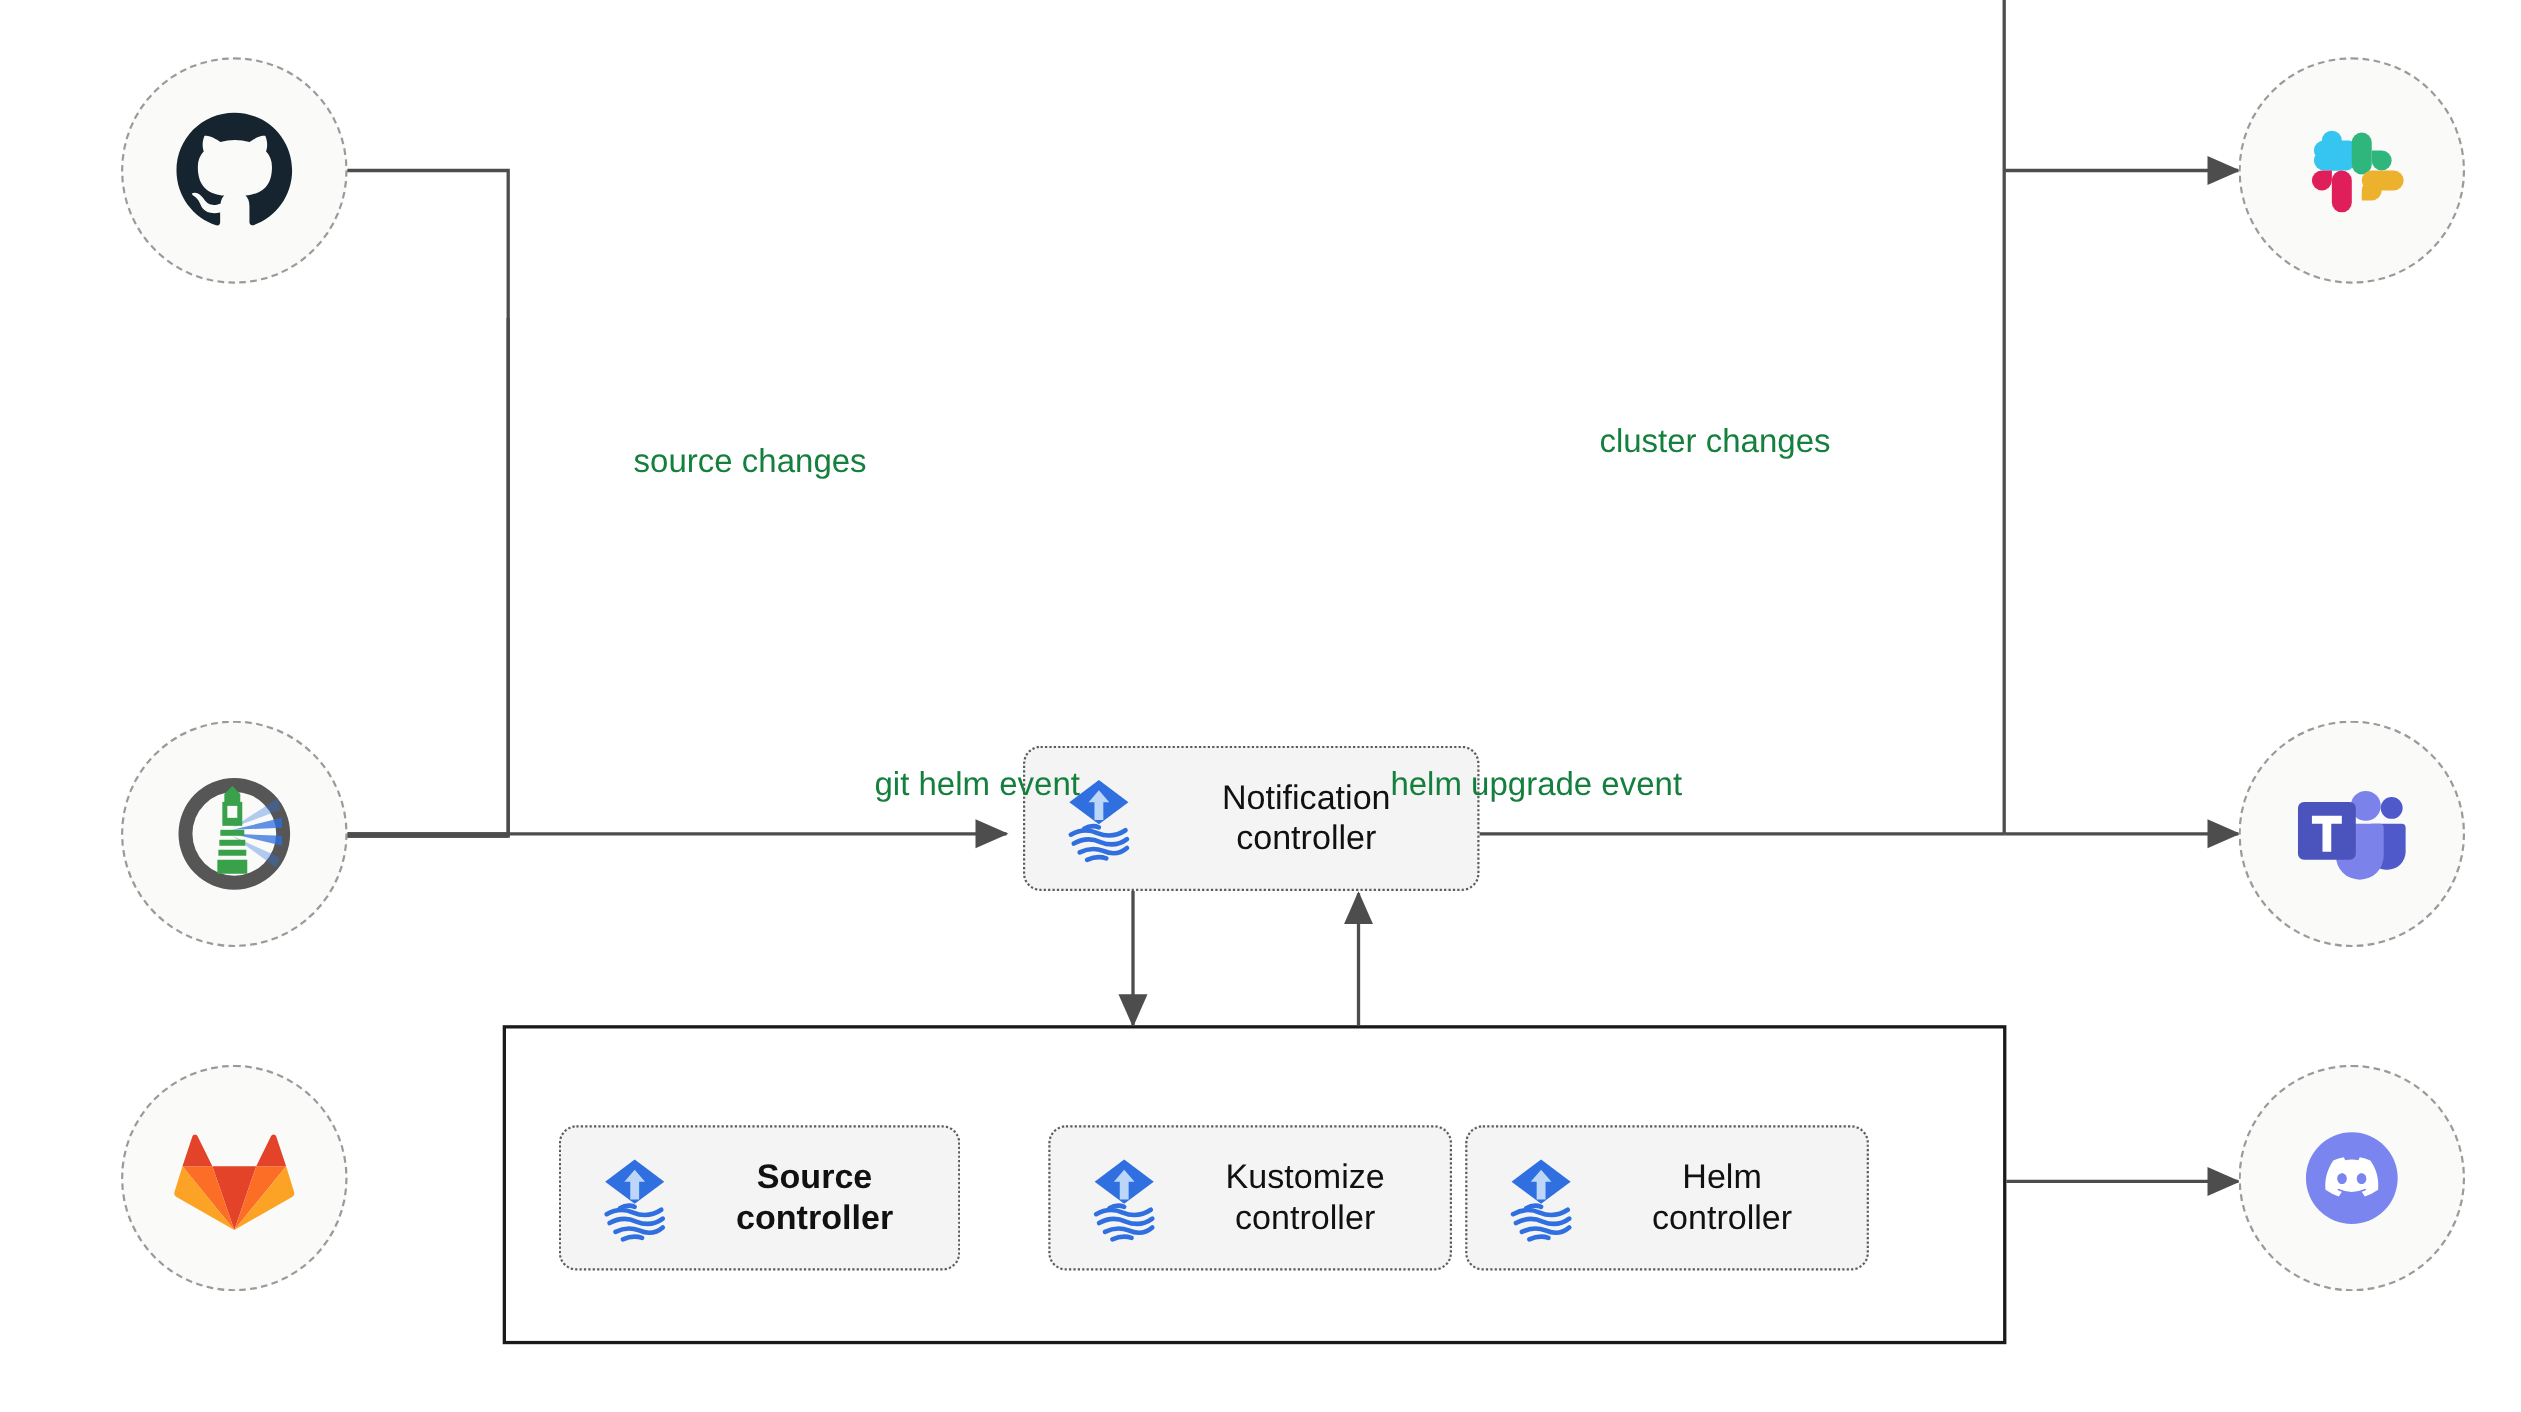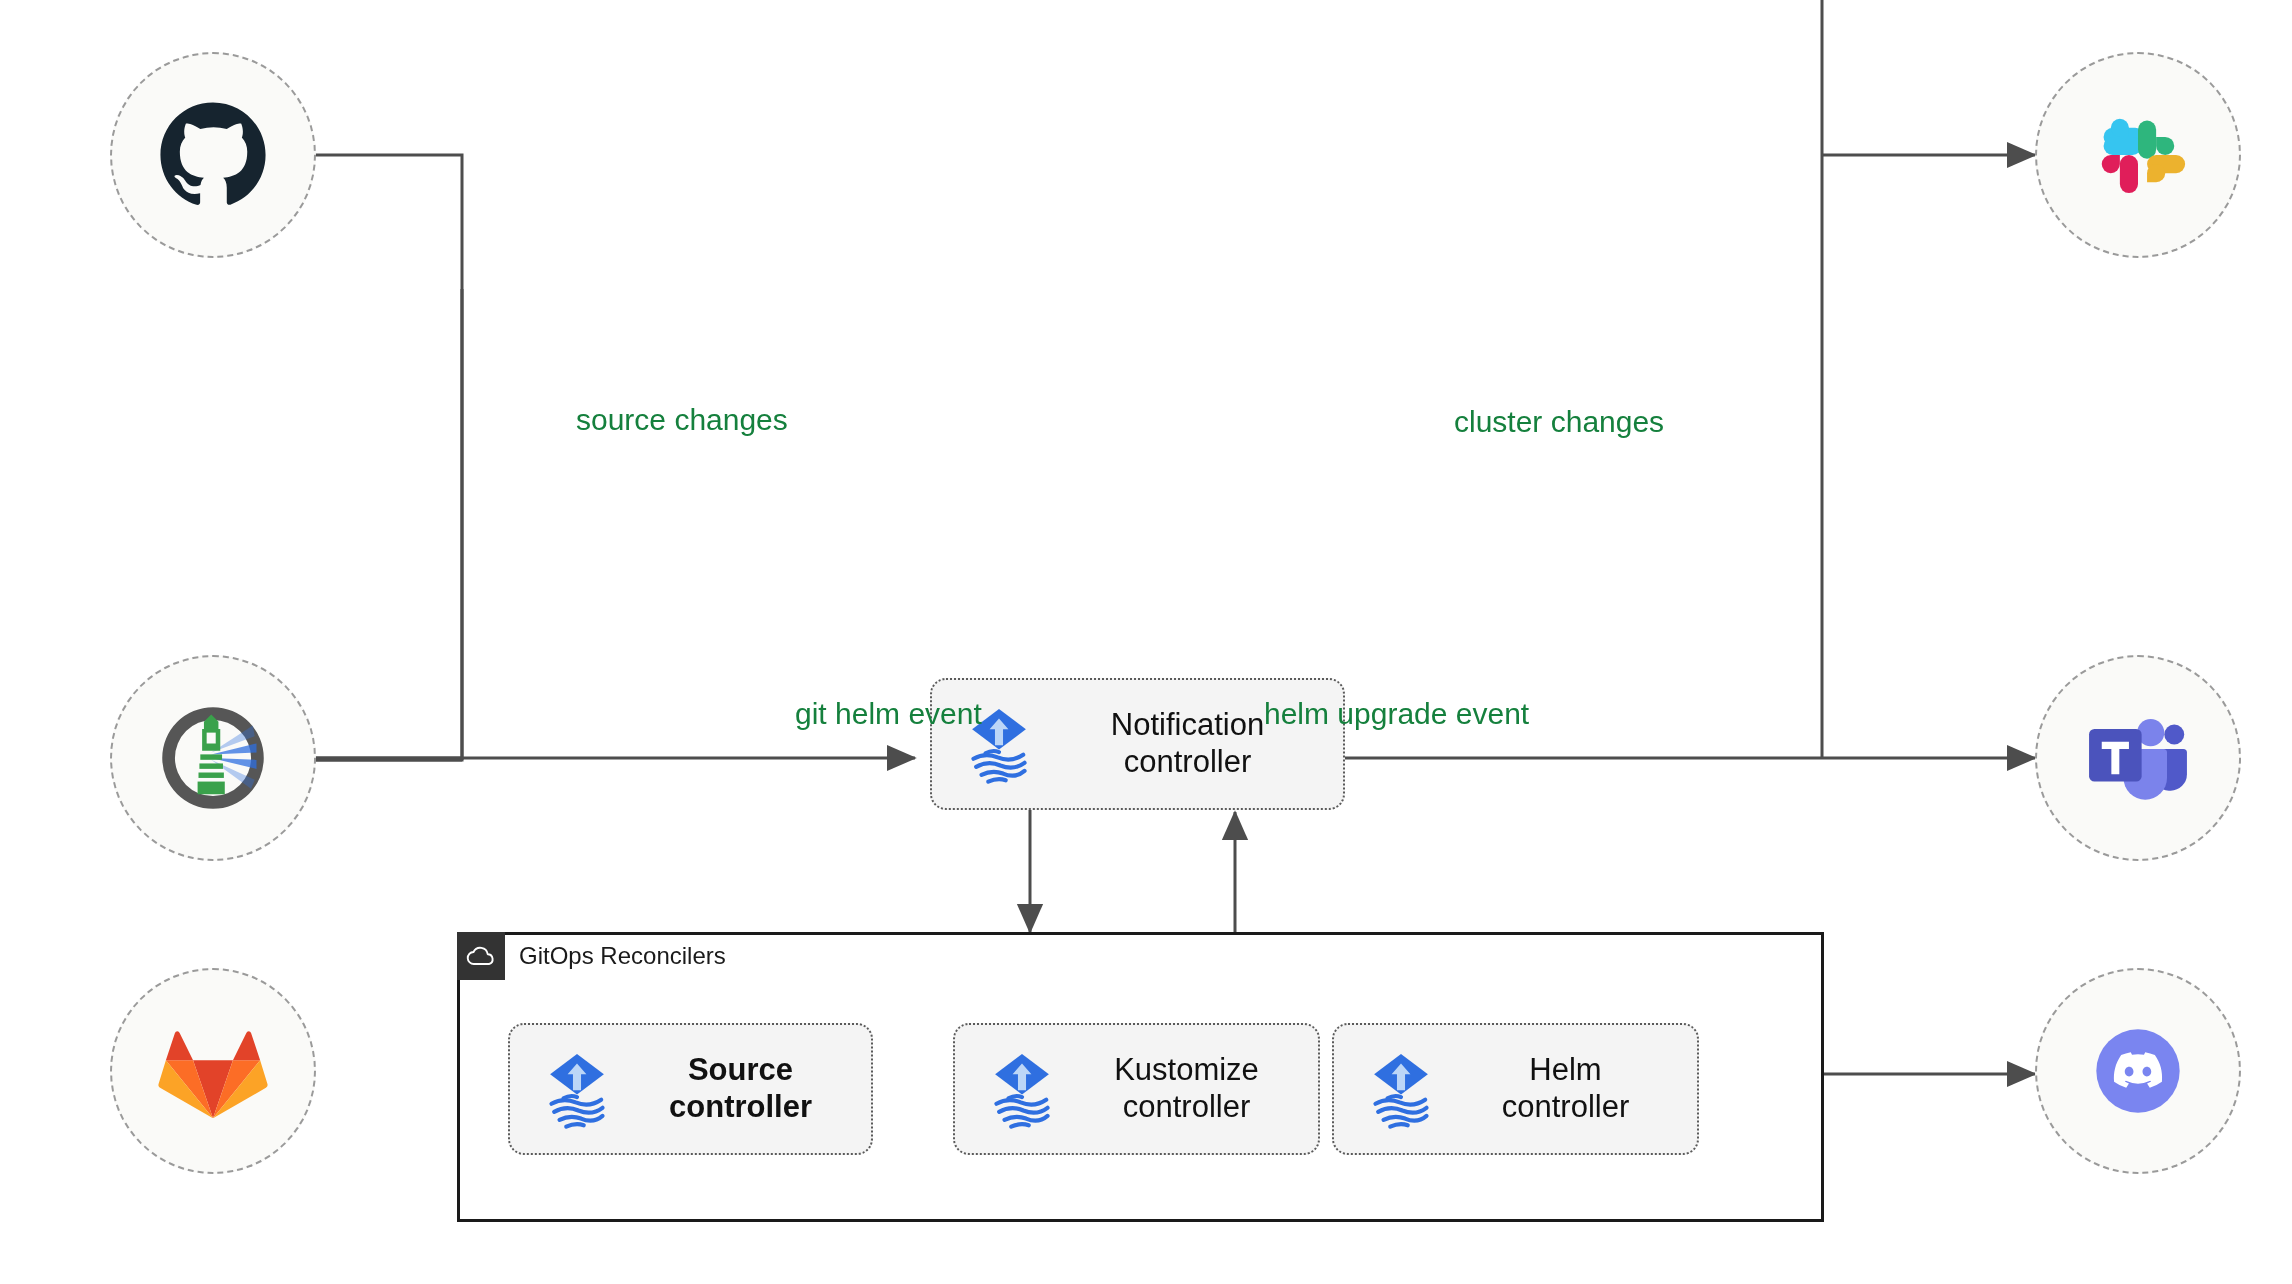--- a/index.html
+++ b/index.html
@@ -246,28 +246,20 @@
         <path d="M19 55 q8 -4 16 -1 q9 4 16 -2"></path>
         <path d="M24 60 q7 -3 13 -1"></path>
         <path d="M22 39 q5 -3 10 -1"></path>
       </g>
     </svg>
     <div class="ctrl-label">Notification
 controller</div>
   </div>
 
   <div id="reconcilers-group"></div>
-  <div id="reconcilers-titlebar">
-    <div id="reconcilers-icon-tile">
-      <svg width="30" height="22" viewBox="0 0 30 22">
-        <path d="M8 19a6 6 0 0 1-.5-12 7.5 7.5 0 0 1 14.2 2.2A5 5 0 0 1 23 19z" fill="none" stroke="#ffffff" stroke-width="1.9" stroke-linejoin="round"></path>
-      </svg>
-    </div>
-    <div id="reconcilers-title">GitOps Reconcilers</div>
-  </div>
 
   <div class="ctrl-box" style="left:508px; top:1023px; width:365px; height:132px;font-weight:bold;">
     <svg class="fluxmark" viewBox="0 0 64 64">
       <path d="M32 6 L52 21 L32 36 L12 21 Z" fill="#2f6fe0"></path>
       <path d="M32 13 L39 21 L35 21 L35 33 L29 33 L29 21 L25 21 Z" fill="#bcd6f7"></path>
       <g stroke="#2f6fe0" stroke-width="3.1" fill="none" stroke-linecap="round">
         <path d="M13 43 q9 -5 18 -1 q10 4 19 -2"></path>
         <path d="M15 49 q9 -5 18 -1 q10 4 18 -2"></path>
         <path d="M19 55 q8 -4 16 -1 q9 4 16 -2"></path>
         <path d="M24 60 q7 -3 13 -1"></path>
@@ -304,17 +296,17 @@
         <path d="M19 55 q8 -4 16 -1 q9 4 16 -2"></path>
         <path d="M24 60 q7 -3 13 -1"></path>
         <path d="M22 39 q5 -3 10 -1"></path>
       </g>
     </svg>
     <div class="ctrl-label">Helm
 controller</div>
   </div>
 
   <div class="edge-label" style="left:576px; top:403px;">source changes</div>
-  <div class="edge-label" style="left:1454px; top:405px;">cluster changes</div>
+  <div class="edge-label" style="left:1454px; top:385px;">cluster changes</div>
   <div class="edge-label" style="left:795px; top:697px;">git helm event</div>
   <div class="edge-label" style="left:1264px; top:697px;">helm upgrade event</div>
 
 </div>
 
 </body></html>

